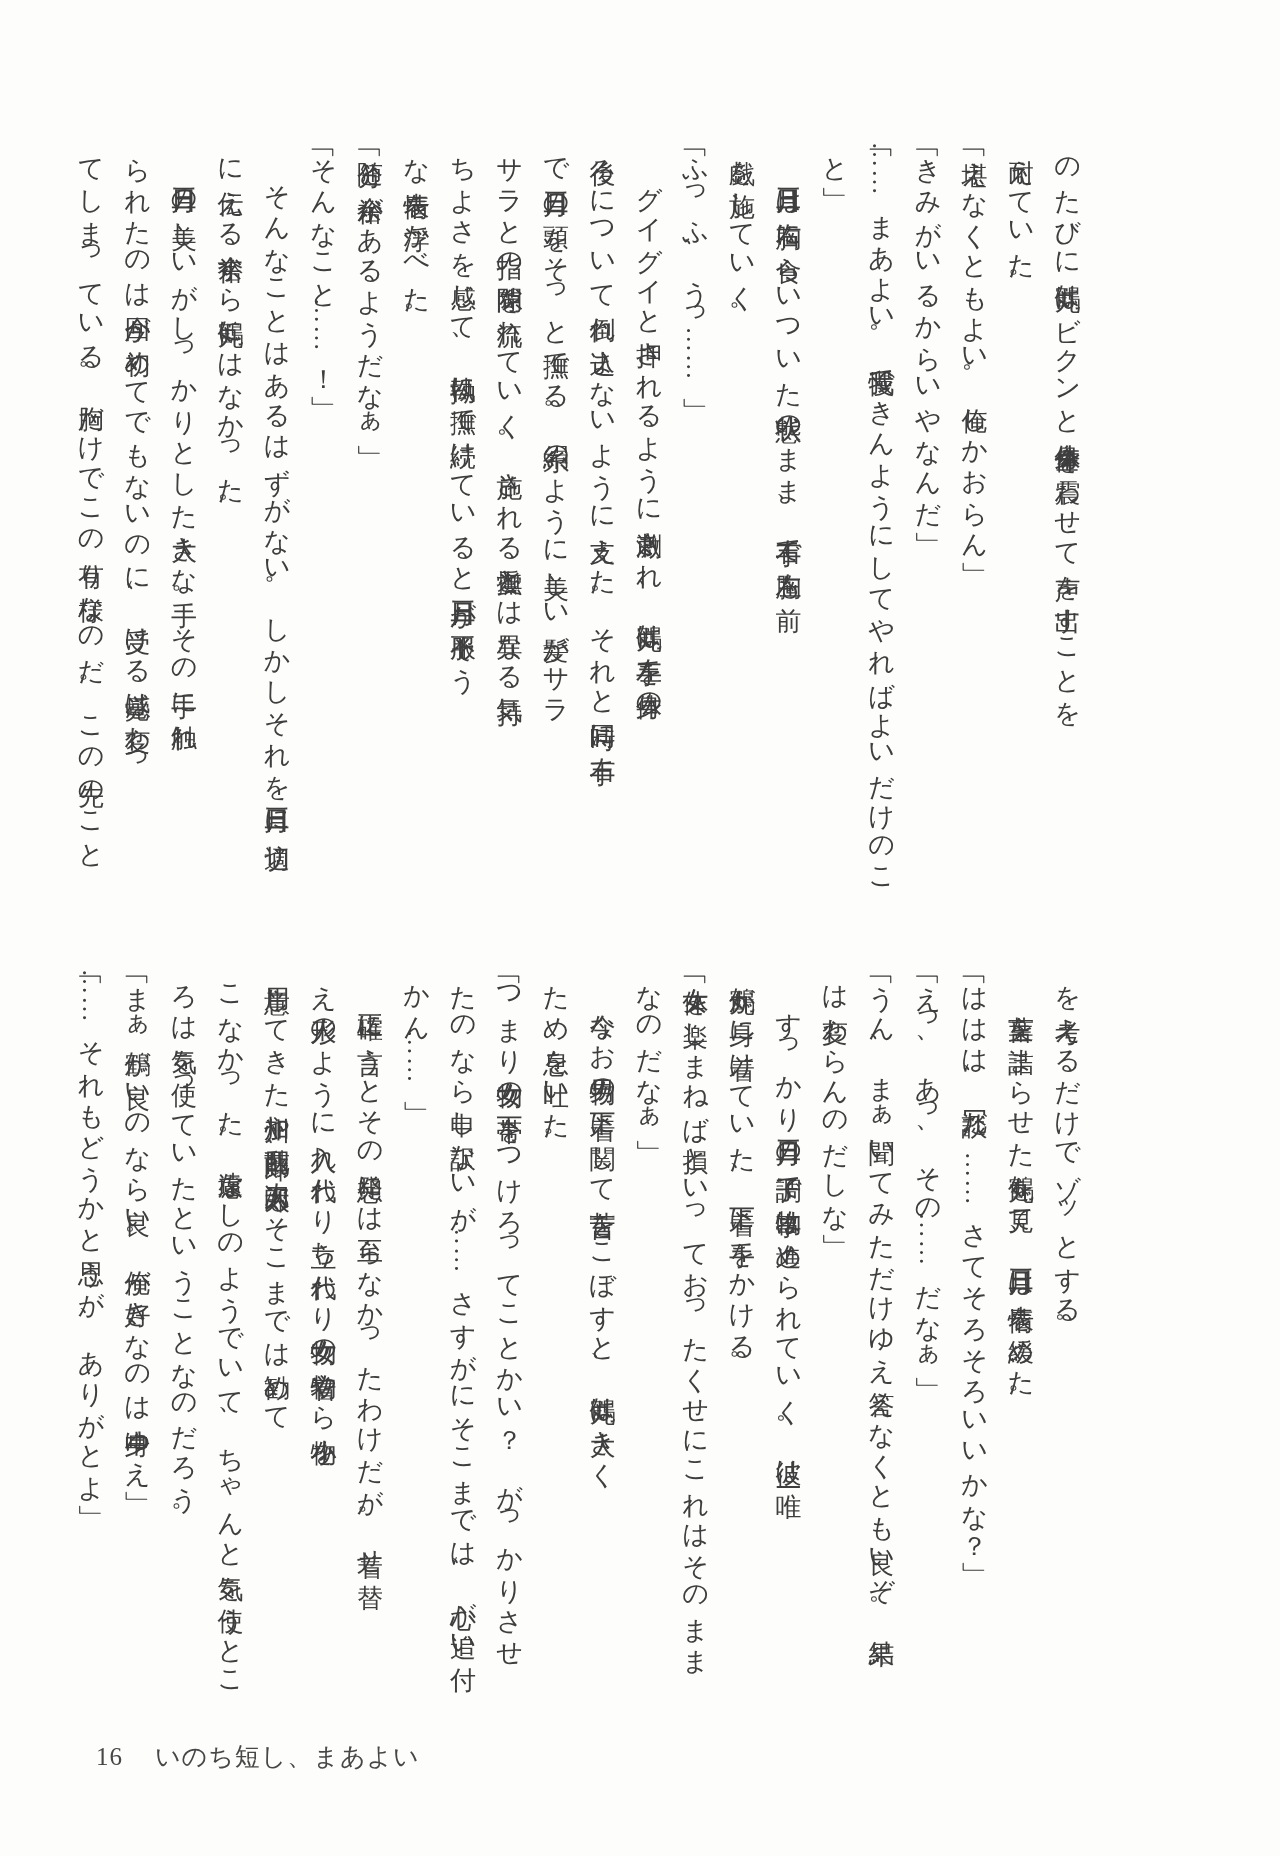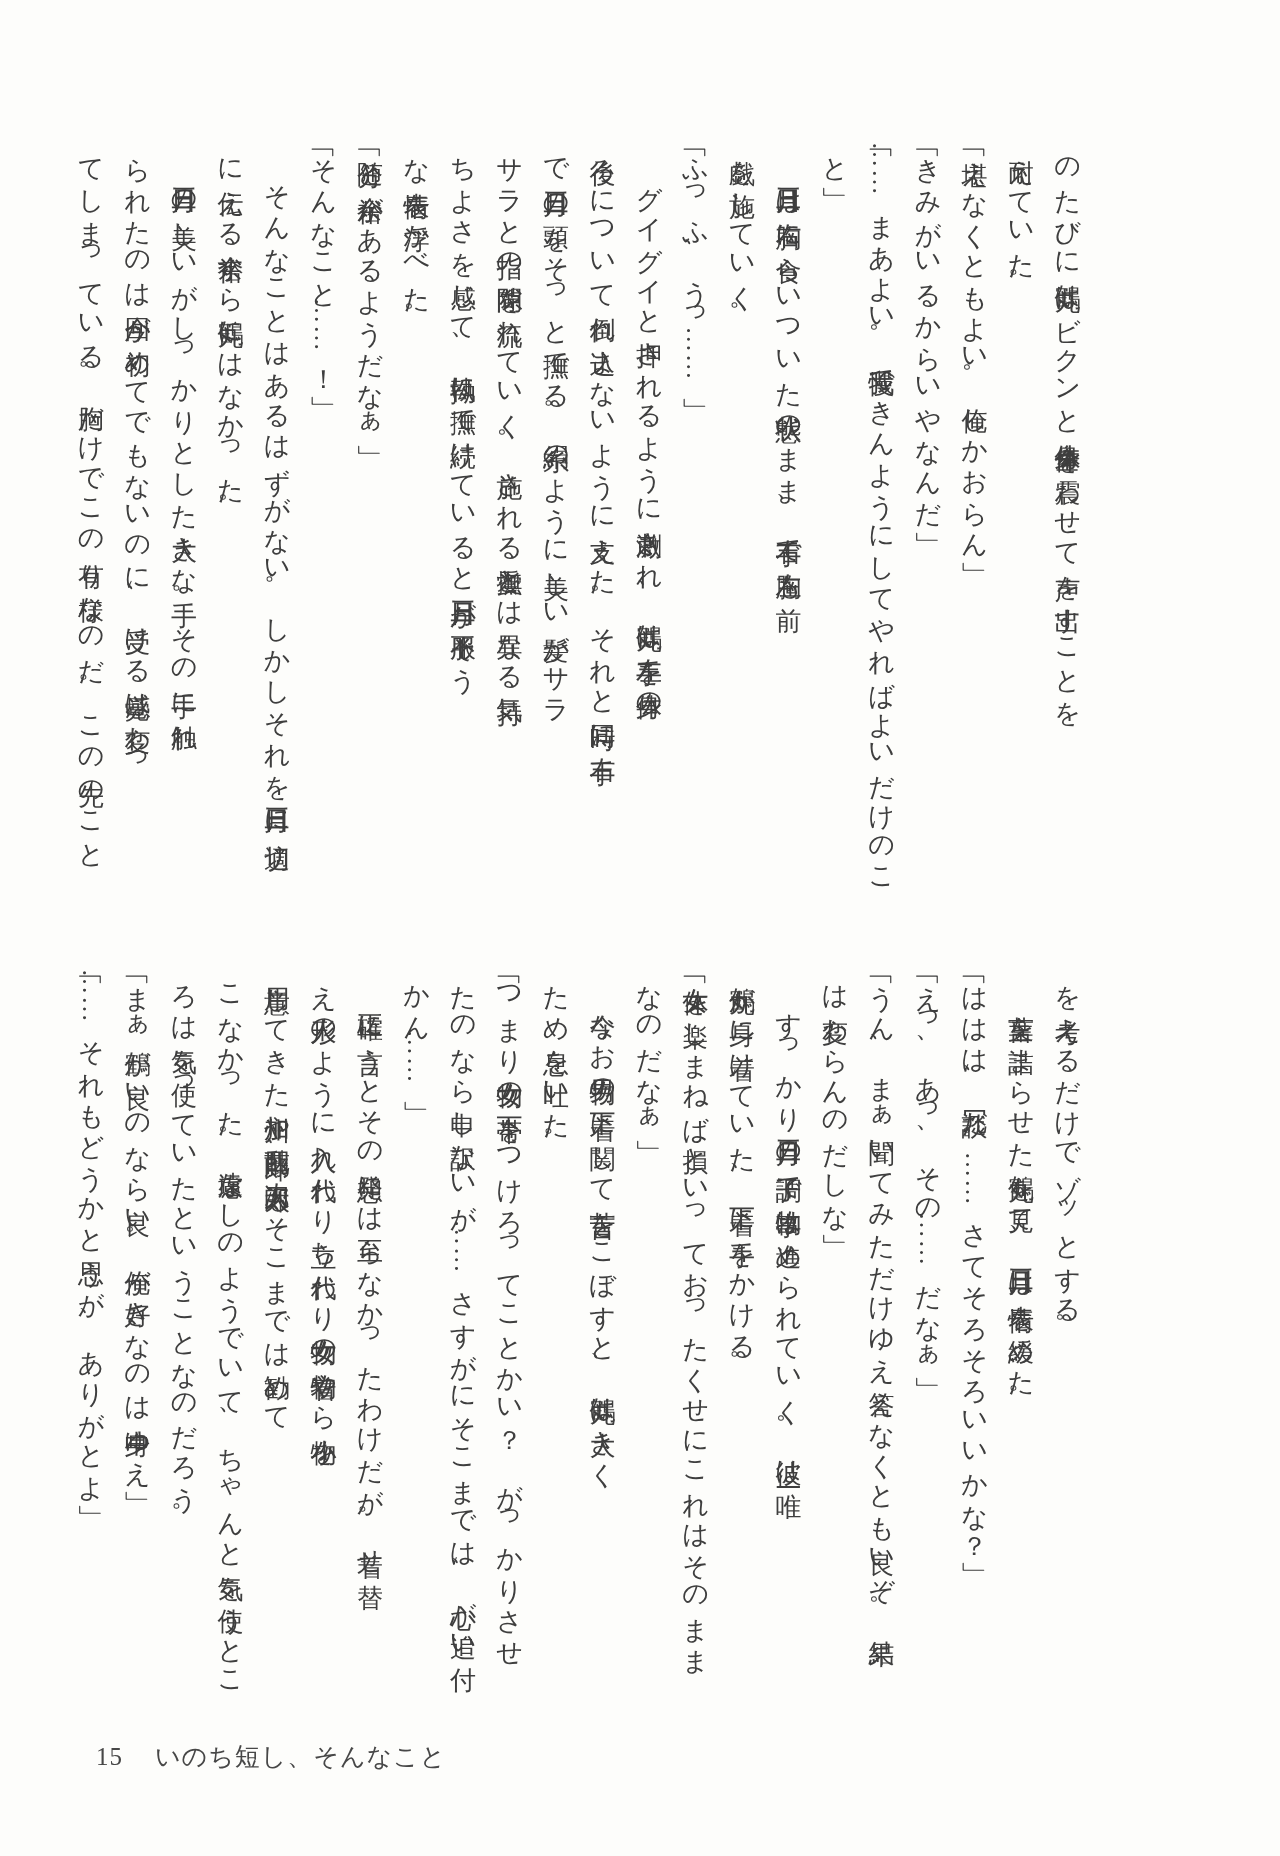--- a/index.html
+++ b/index.html
@@ -99,16 +99,16 @@
       <p class="col">　正確に言うとその発想には至らなかったわけだが。着せ替</p>
       <p class="col">え人形のように入れ代わり立ち代わり女物の着物やら小物を</p>
       <p class="col">用意してきた加州や乱藤四郎、次郎太刀もそこまでは勧めて</p>
       <p class="col">こなかった。遠慮なしのようでいて、ちゃんと気を使うとこ</p>
       <p class="col">ろは気を使っていたということなのだろう。</p>
       <p class="col">「まぁ鶴が良いのなら良い。俺が好きなのは中身ゆえ」</p>
       <p class="col">「……それもどうかと思うが、ありがとよ」</p>
     </section>
 
   <footer class="page-footer">
-    <span class="page-number">15</span><span>いのち短し、そんなこと</span>
+    <span class="page-number">16</span><span>いのち短し、まあよい</span>
   </footer>
 
 </div>
 
 </body></html>

